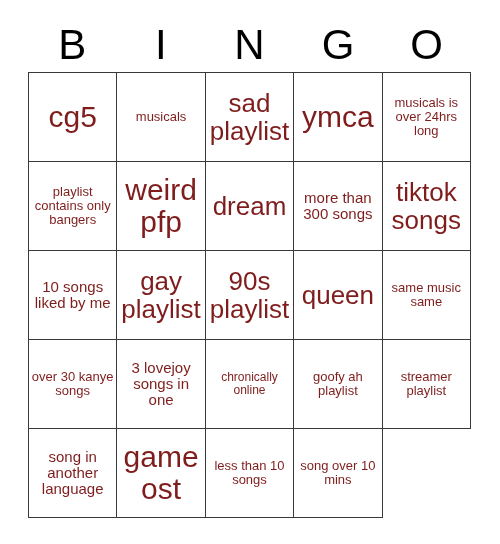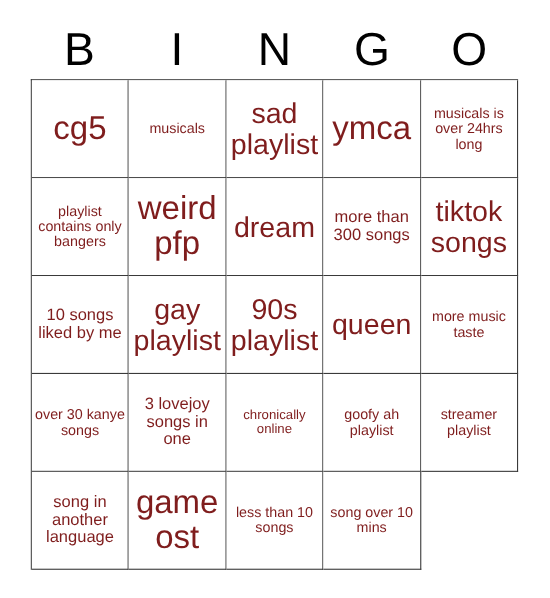--- a/index.html
+++ b/index.html
@@ -138,21 +138,21 @@
       <div class="cell fs-xl">
         <span class="cell-text">gay playlist</span>
       </div>
       <div class="cell fs-xl">
         <span class="cell-text">90s playlist</span>
       </div>
       <div class="cell fs-xl">
         <span class="cell-text">queen</span>
       </div>
       <div class="cell fs-md">
-        <span class="cell-text">more music taste</span>
+        <span class="cell-text">same music same</span>
       </div>
       <div class="cell fs-md">
         <span class="cell-text">over 30 kanye songs</span>
       </div>
       <div class="cell fs-sm">
         <span class="cell-text">3 lovejoy songs in one</span>
       </div>
       <div class="cell fs-xxs">
         <span class="cell-text">chronically online</span>
       </div>

